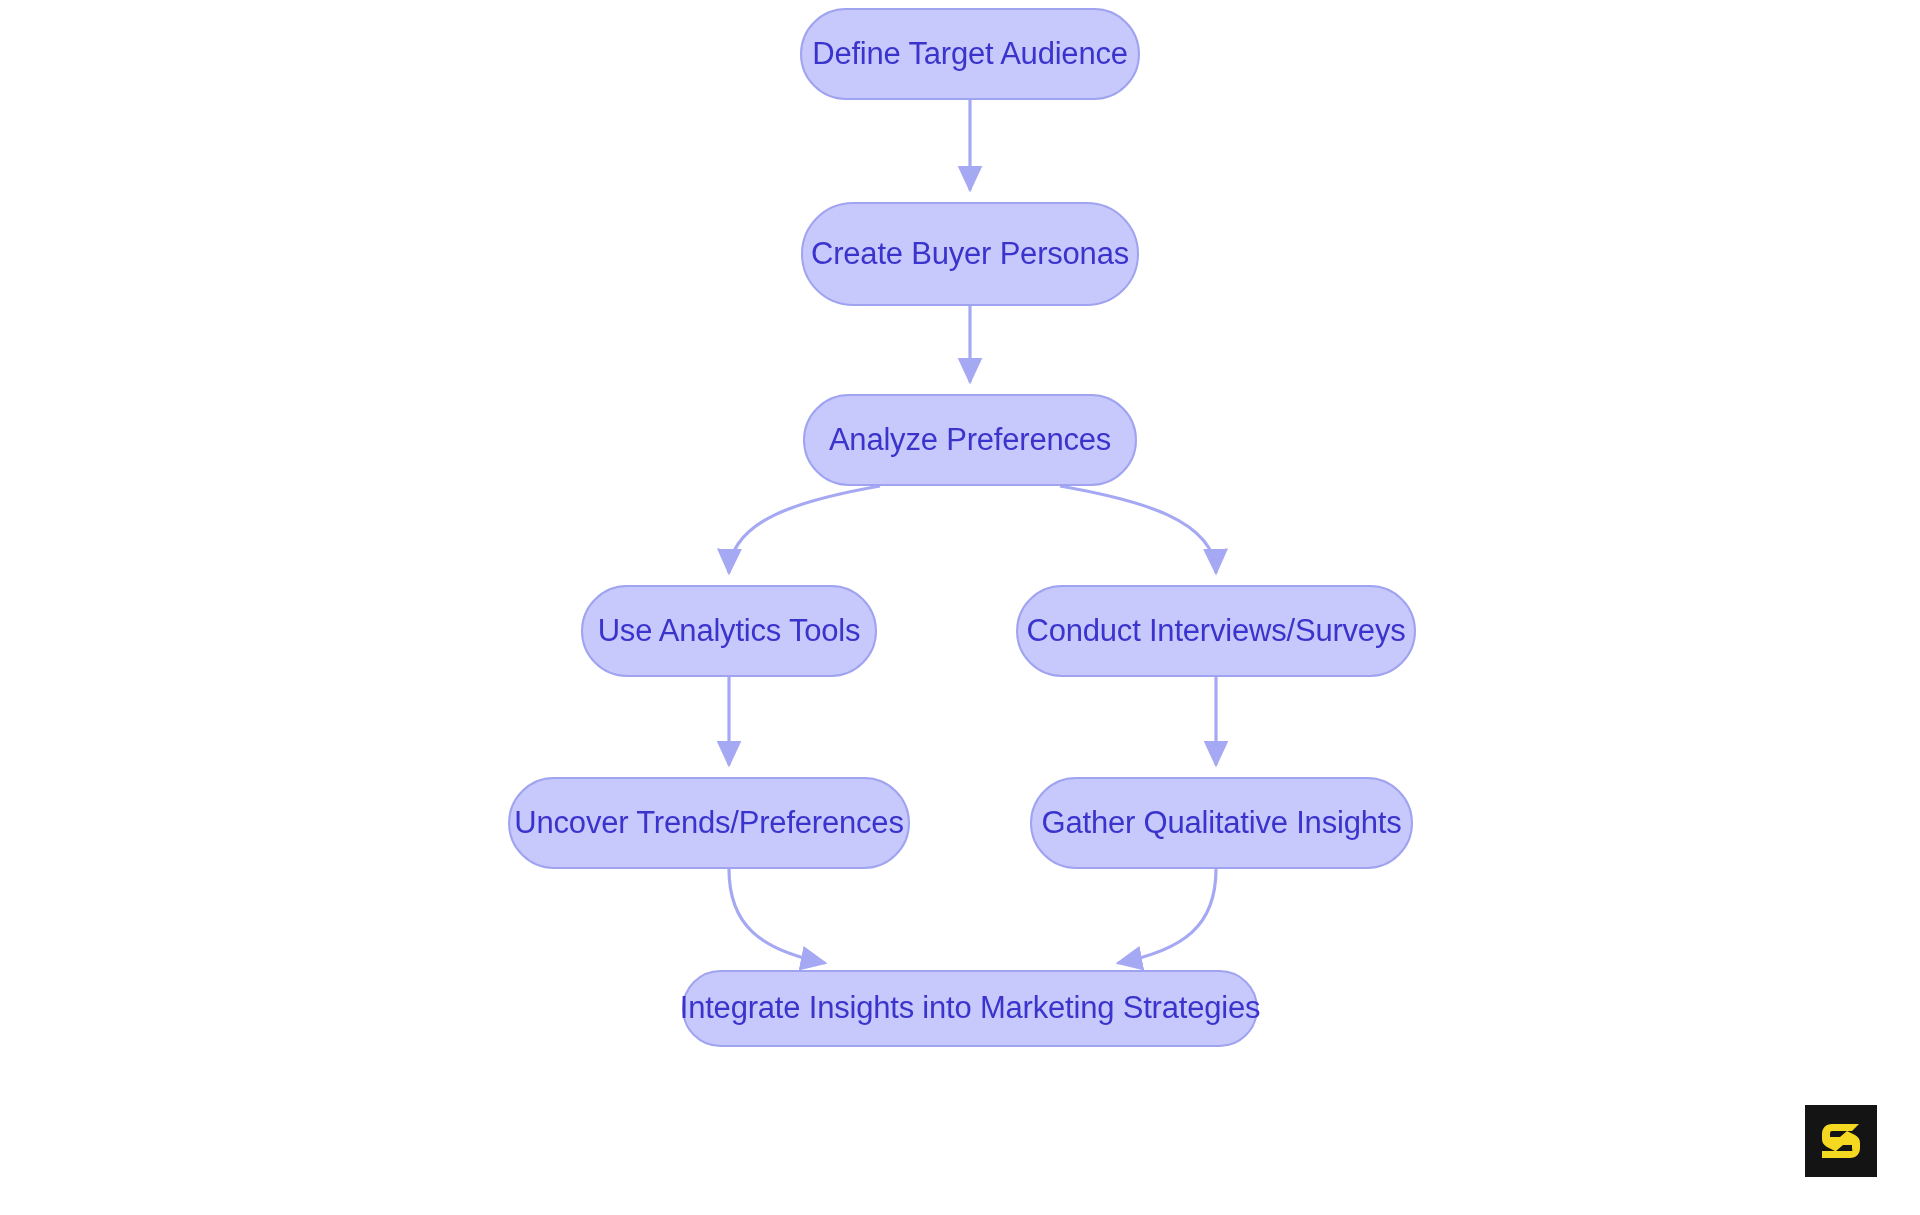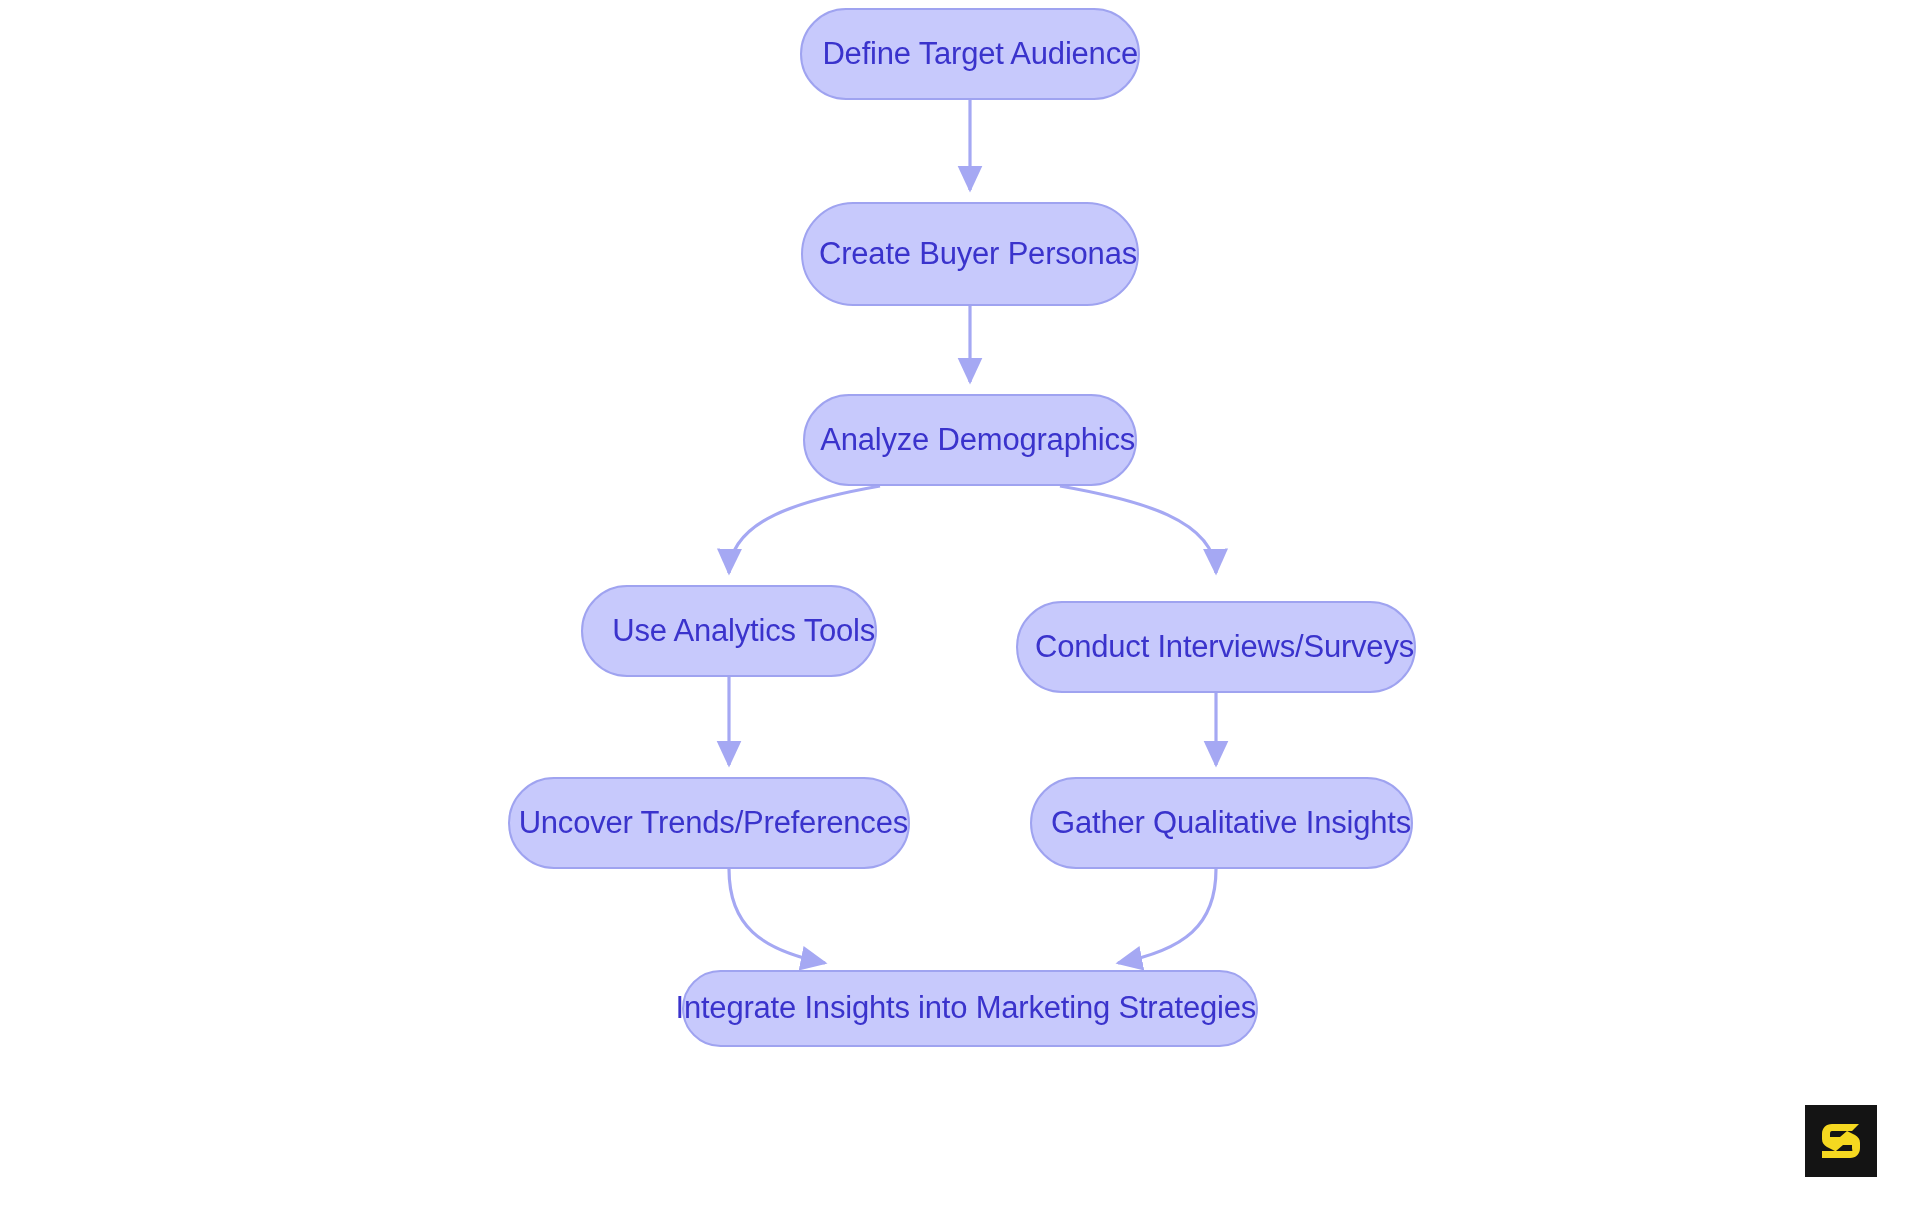--- a/index.html
+++ b/index.html
@@ -24,21 +24,21 @@
     top: 0;
     width: 1920px;
     height: 1215px;
     pointer-events: none;
   }
   .node {
     position: absolute;
     box-sizing: border-box;
     display: flex;
     align-items: center;
-    justify-content: flex-end;
+    justify-content: center;
     background: #c7c9fc;
     border: 2px solid #9fa3f0;
     border-radius: 999px;
     color: #3a33cc;
     font-size: 31px;
     font-weight: 400;
     letter-spacing: -0.2px;
     white-space: nowrap;
     z-index: 2;
   }
@@ -88,28 +88,28 @@
 
   <div class="node" style="left:800px; top:8px; width:340px; height:92px;">
     <span class="node-label">Define Target Audience</span>
   </div>
 
   <div class="node" style="left:801px; top:202px; width:338px; height:104px;">
     <span class="node-label">Create Buyer Personas</span>
   </div>
 
   <div class="node" style="left:803px; top:394px; width:334px; height:92px;">
-    <span class="node-label">Analyze Demographics</span>
+    <span class="node-label">Analyze Preferences</span>
   </div>
 
   <div class="node" style="left:581px; top:585px; width:296px; height:92px;">
     <span class="node-label">Use Analytics Tools</span>
   </div>
 
-  <div class="node" style="left:1016px; top:601px; width:400px; height:92px;">
+  <div class="node" style="left:1016px; top:585px; width:400px; height:92px;">
     <span class="node-label">Conduct Interviews/Surveys</span>
   </div>
 
   <div class="node" style="left:508px; top:777px; width:402px; height:92px;">
     <span class="node-label">Uncover Trends/Preferences</span>
   </div>
 
   <div class="node" style="left:1030px; top:777px; width:383px; height:92px;">
     <span class="node-label">Gather Qualitative Insights</span>
   </div>

